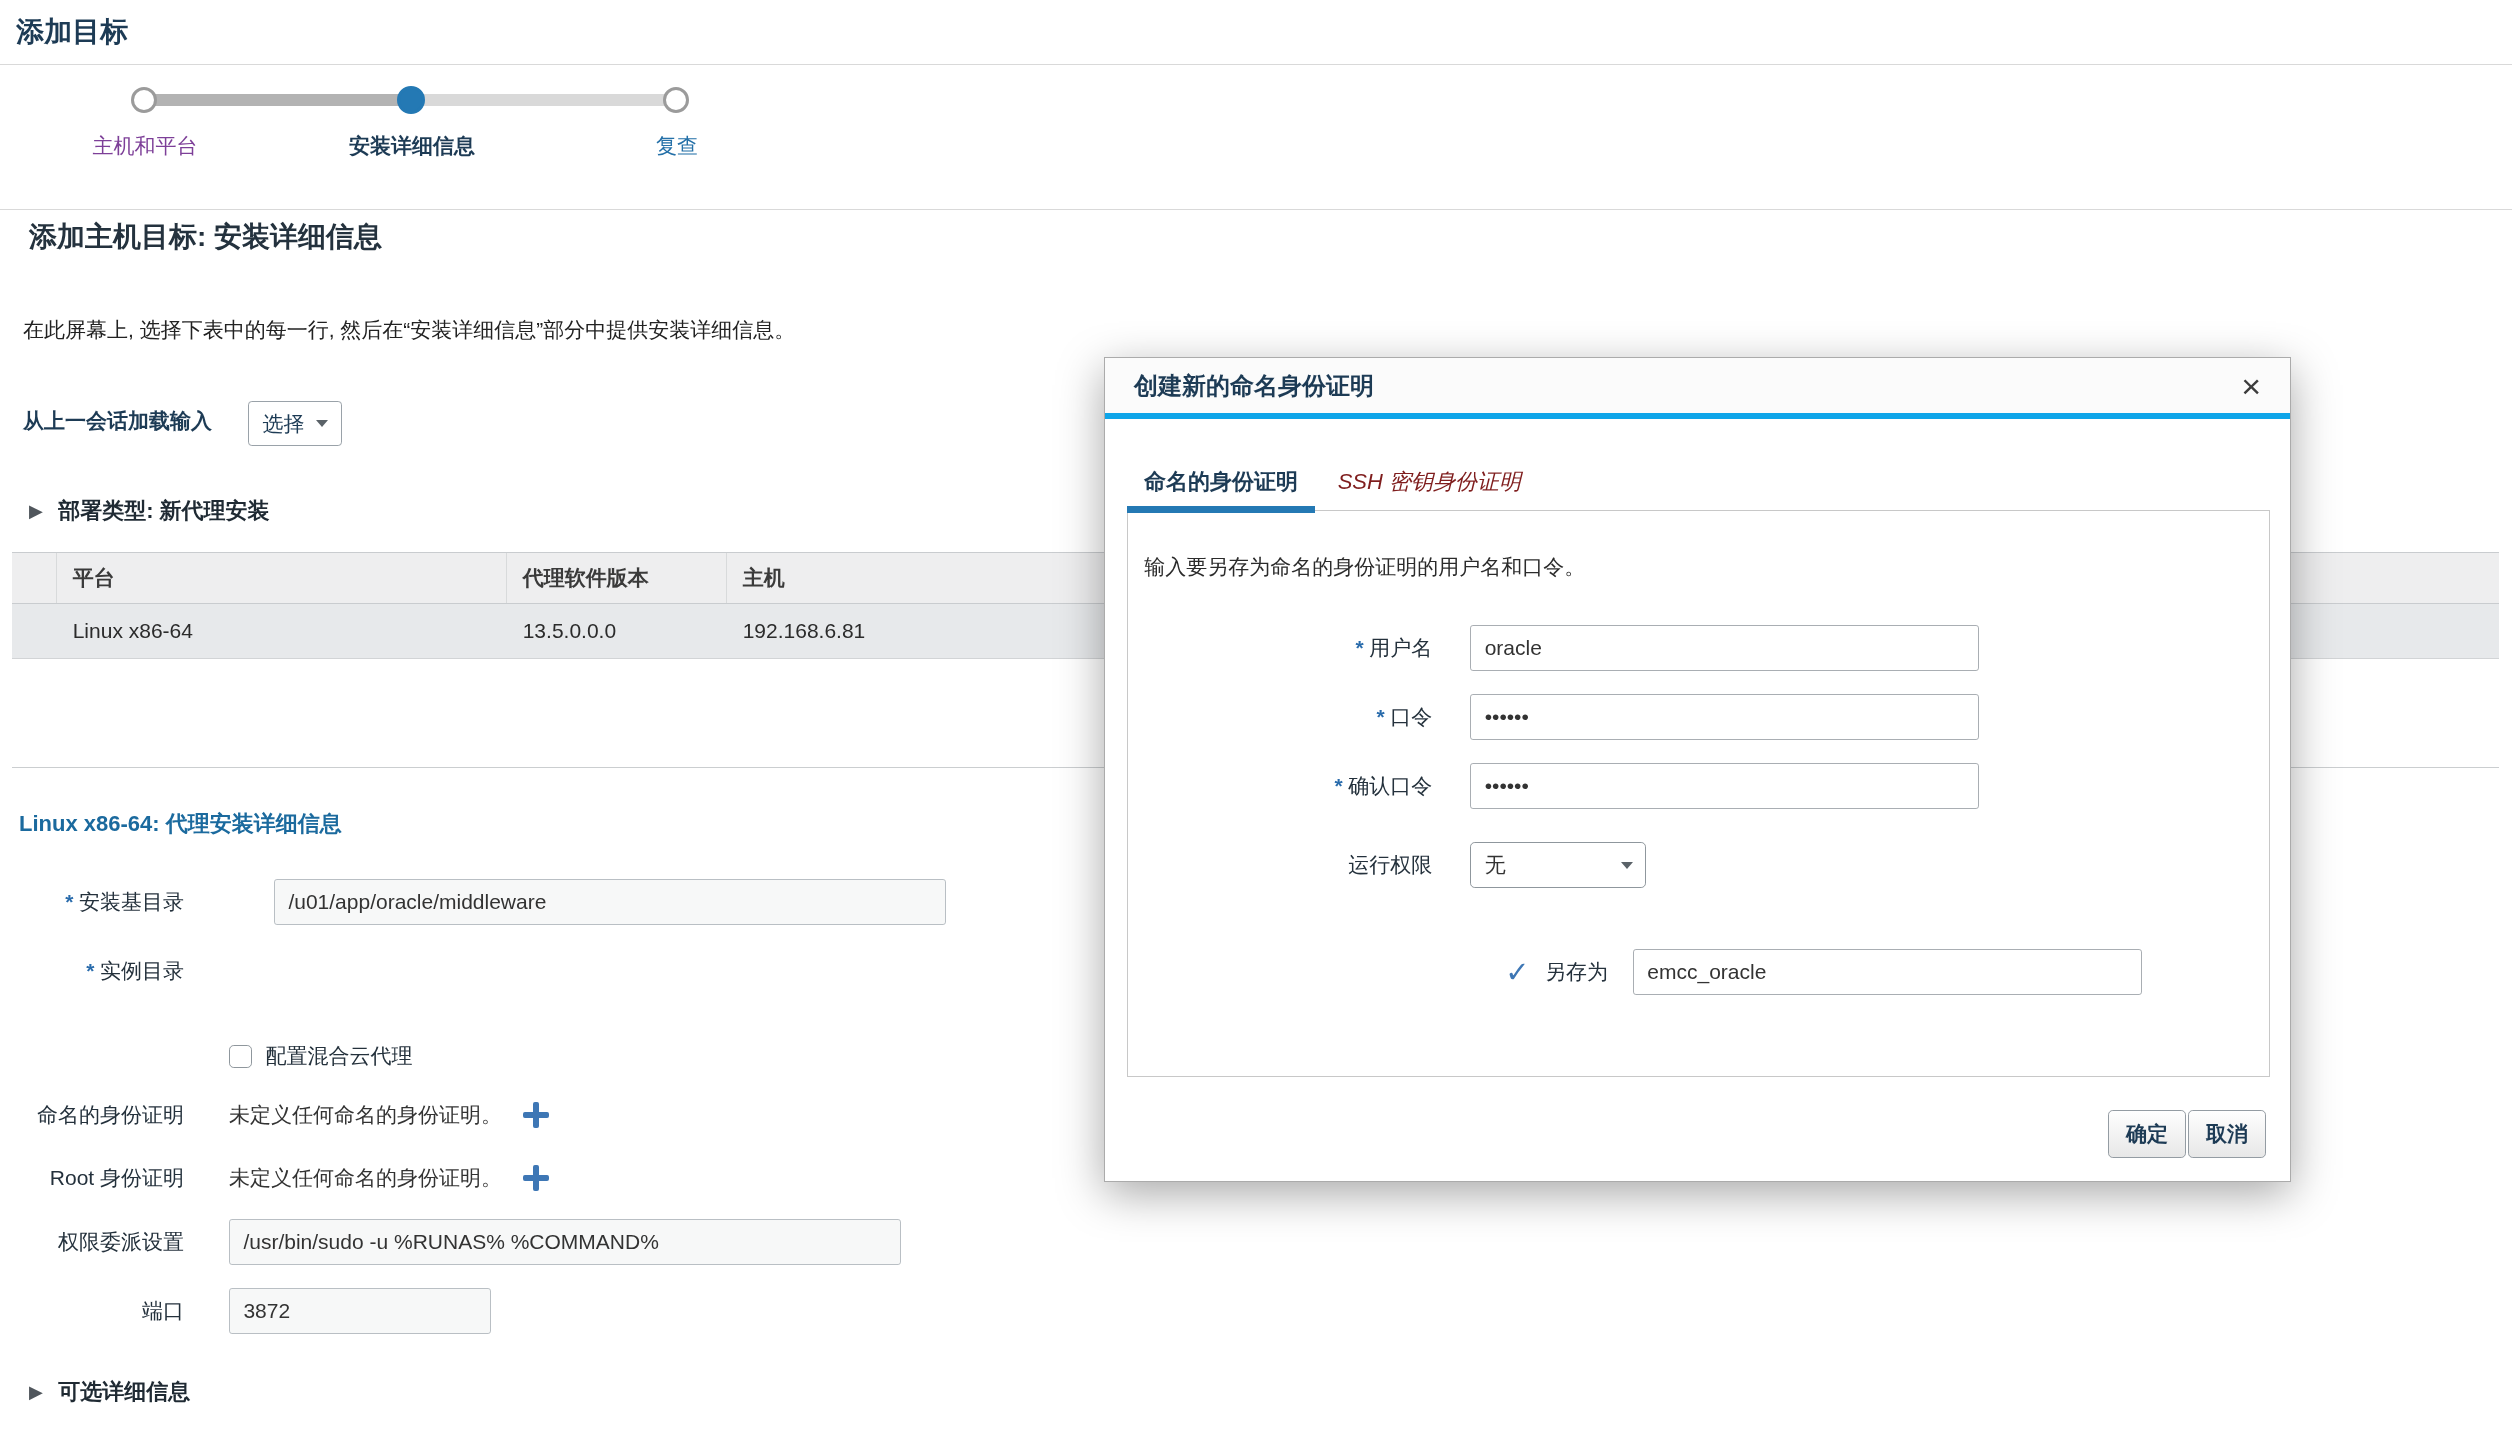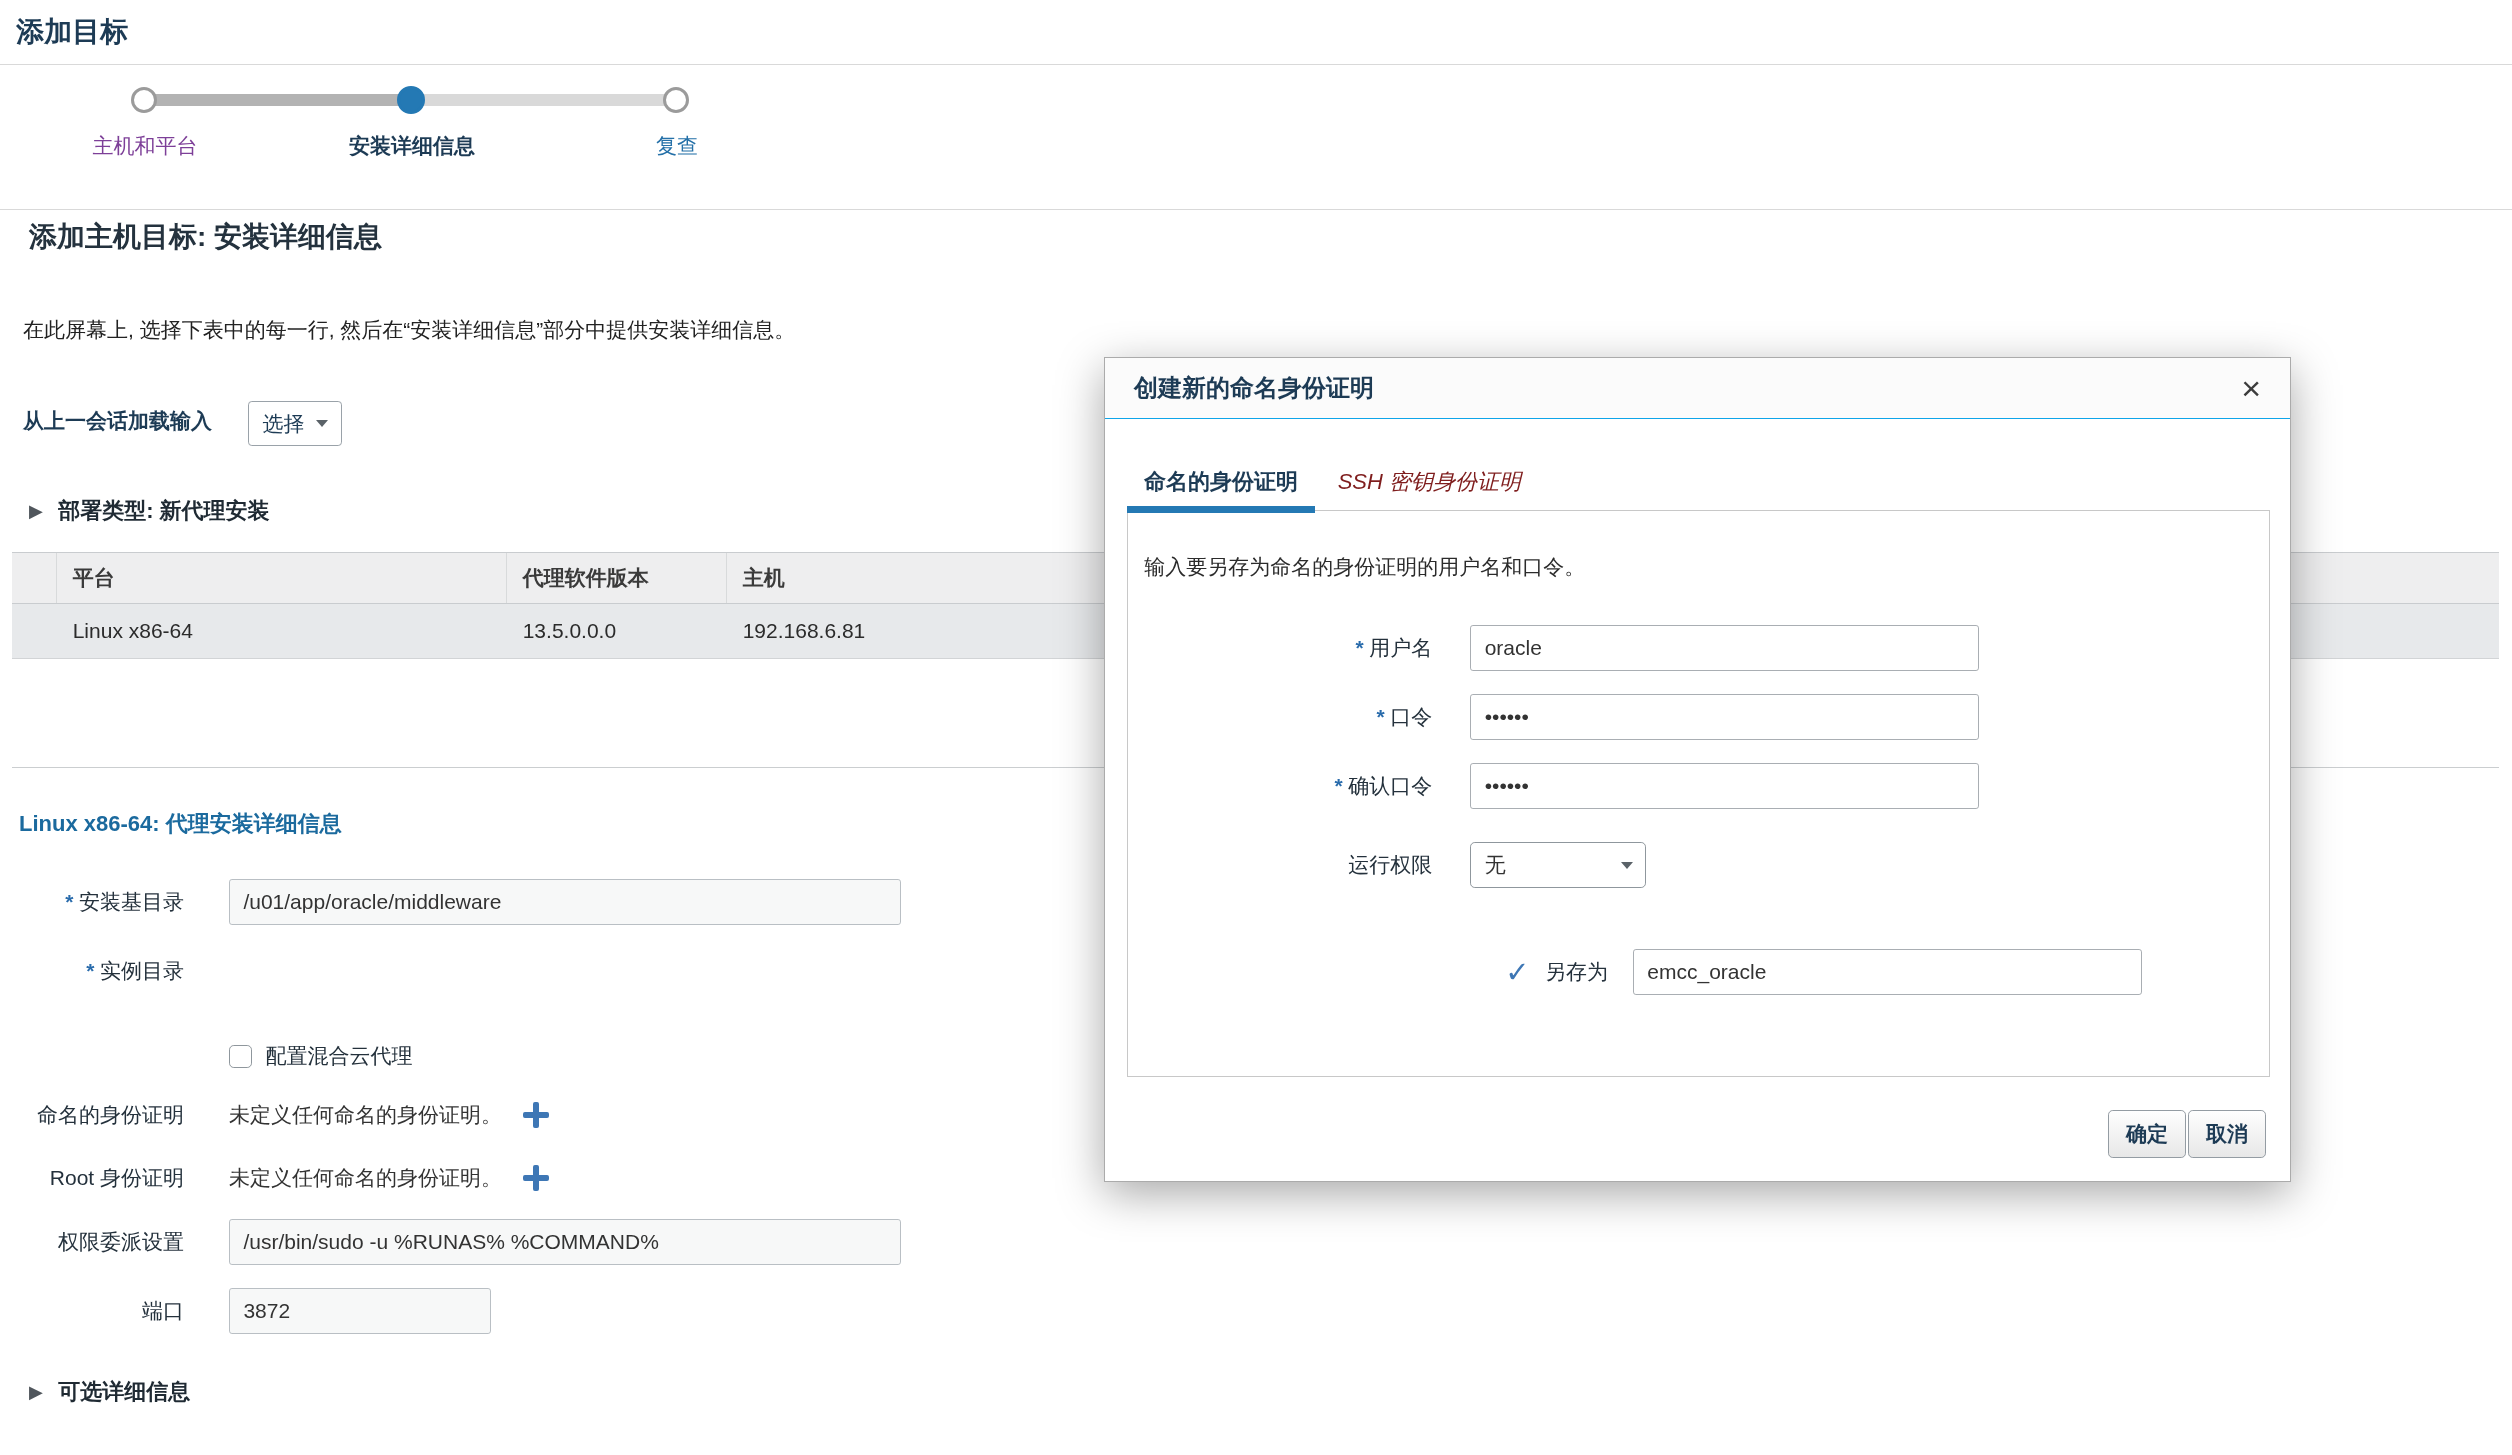--- a/index.html
+++ b/index.html
@@ -62,21 +62,21 @@
   .chk-label { margin-left:13.4px; color:#24313c; }
   .cred-text { color:#333; }
   .plus-icon { position:relative; width:26px; height:26px; margin-left:21px; cursor:pointer; display:inline-block; }
   .plus-icon::before { content:""; position:absolute; left:0; top:9.6px; width:26px; height:6.7px; background:#3e77b5; border-radius:1.9px; }
   .plus-icon::after { content:""; position:absolute; left:9.6px; top:0; width:6.7px; height:26px; background:#3e77b5; border-radius:1.9px; }
 
   
   .modal { position:absolute; left:1104px; top:357px; width:1187px; height:825px; background:#fff; border:1px solid #ababab;
     box-shadow:0 11.5px 43px rgba(0,0,0,.35); z-index:10; }
   .modal-header { position:absolute; top:0; left:0; right:0; height:61px; display:flex; align-items:center; padding:0 29px;
-    background:#fbfbfb; border-bottom:1px solid #0ea5e9; }
+    background:#fbfbfb; border-bottom:6px solid #0ea5e9; }
   .modal-title { flex:1; font-size:24px; font-weight:bold; color:#1d3b55; }
   .modal-close { font-size:34px; color:#3c3c3c; line-height:1; cursor:pointer; }
   .tabs { position:absolute; top:107px; left:22px; height:45px; display:flex; align-items:flex-end; z-index:2; }
   .tab { padding:0 17px 13.4px; font-size:22px; position:relative; cursor:pointer; white-space:nowrap; }
   .tab-active { color:#1d3b55; font-weight:bold; }
   .tab-active::after { content:""; position:absolute; left:0; right:0; bottom:-2.9px; height:6.7px; background:#2479b4; }
   .tab-inactive { color:#7f1d1d; margin-left:5.7px;font-style:italic; }
   .tab-content { position:absolute; top:152px; left:22px; width:1143px; height:567px; border:1px solid #c8c8c8; background:#fff; padding:42px 19px 0 16.3px; }
   .dlg-instruction { color:#2b2b2b; margin-bottom:44px; }
   .drow { display:flex; align-items:center; margin-bottom:23px; height:46px; }
@@ -142,21 +142,21 @@
       <div class="td col-gutter"></div>
       <div class="td col-platform">Linux x86-64</div>
       <div class="td col-version">13.5.0.0.0</div>
       <div class="td col-host">192.168.6.81</div>
     </div>
     <div class="tbl-empty"></div>
   </div>
 
   <div class="details-heading">Linux x86-64: 代理安装详细信息</div>
 
-  <div class="frow" style="top:879px;">
+  <div class="frow" style="top:879px;gap:45px;">
     <div class="flabel"><span class="req">*</span><span>安装基目录</span></div>
     <div class="fctl">
         <input class="inp inp-wide" value="/u01/app/oracle/middleware" style="">
       </div>
   </div>
 
   <div class="frow" style="top:948px;">
     <div class="flabel"><span class="req">*</span><span>实例目录</span></div>
   </div>
 

